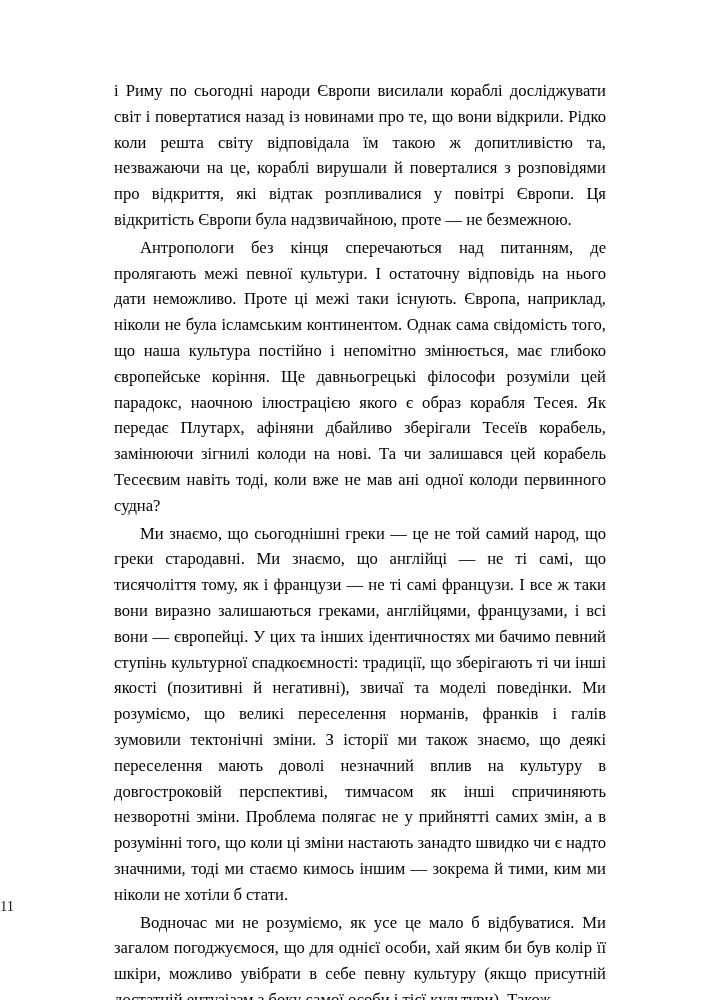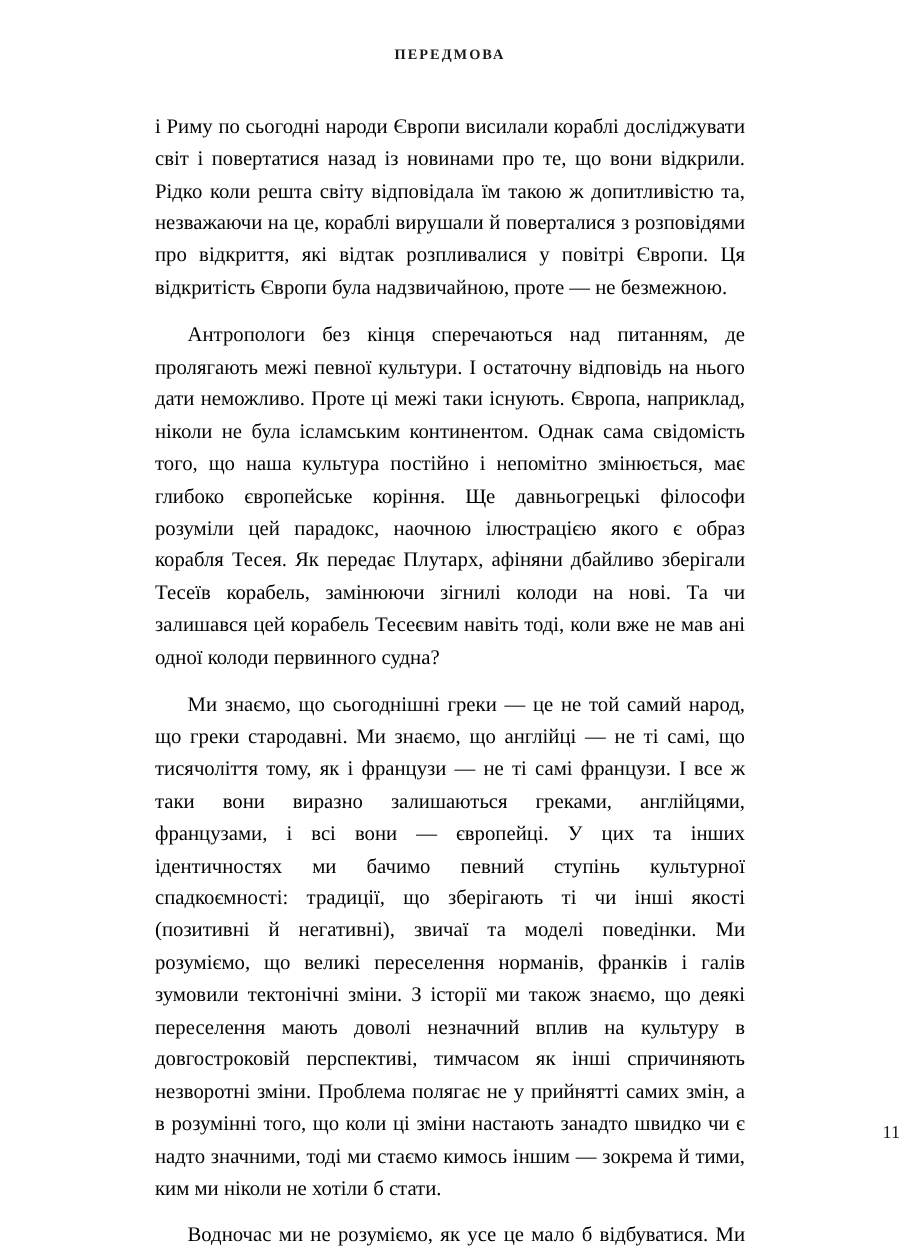--- a/index.html
+++ b/index.html
@@ -39,42 +39,41 @@
     left: 112px;
     width: 496px;
     font-size: 16.6px;
     line-height: 25.8px;
     text-align: justify;
     text-justify: inter-word;
     color: #000000;
     hyphens: manual;
   }
   .text-block p {
-    margin: 12px;
+    margin: 2px;
   }
   .text-block p.indent {
     text-indent: 26px;
     font-family: Liberation Serif, serif;
   }
   .folio {
     position: absolute;
     top: 898px;
     left: 0;
     width: 720px;
-    text-align: right;
+    text-align: left;
     font-size: 14.5px;
     color: #1a1a1a;
   }
 </style>
 </head>
 <body>
 
 <div class="page">
 
-  <div class="running-head">ПЕРЕДМОВА</div>
 
   <div class="text-block">
     <p>і Риму по сьогодні народи Європи висилали кораблі досліджувати світ і повертатися назад із новинами про те, що вони відкрили. Рідко коли решта світу відповідала їм такою ж допитливістю та, незважаючи на це, кораблі вирушали й поверталися з розповідями про відкриття, які відтак розпливалися у повітрі Європи. Ця відкритість Європи була надзвичайною, проте — не безмежною.</p>
     <p class="indent">Антропологи без кінця сперечаються над питанням, де пролягають межі певної культури. І остаточну відповідь на нього дати неможливо. Проте ці межі таки існують. Європа, наприклад, ніколи не була ісламським континентом. Однак сама свідомість того, що наша культура постійно і непомітно змінюється, має глибоко європейське коріння. Ще давньогрецькі філософи розуміли цей парадокс, наочною ілюстрацією якого є образ корабля Тесея. Як передає Плутарх, афіняни дбайливо зберігали Тесеїв корабель, замінюючи зігнилі колоди на нові. Та чи залишався цей корабель Тесеєвим навіть тоді, коли вже не мав ані одної колоди первинного судна?</p>
     <p class="indent">Ми знаємо, що сьогоднішні греки — це не той самий народ, що греки стародавні. Ми знаємо, що англійці — не ті самі, що тисячоліття тому, як і французи — не ті самі французи. І все ж таки вони виразно залишаються греками, англійцями, французами, і всі вони — європейці. У цих та інших ідентичностях ми бачимо певний ступінь культурної спадкоємності: традиції, що зберігають ті чи інші якості (позитивні й негативні), звичаї та моделі поведінки. Ми розуміємо, що великі переселення норманів, франків і галів зумовили тектонічні зміни. З історії ми також знаємо, що деякі переселення мають доволі незначний вплив на культуру в довгостроковій перспективі, тимчасом як інші спричиняють незворотні зміни. Проблема полягає не у прийнятті самих змін, а в розумінні того, що коли ці зміни настають занадто швидко чи є надто значними, тоді ми стаємо кимось іншим — зокрема й тими, ким ми ніколи не хотіли б стати.</p>
     <p class="indent">Водночас ми не розуміємо, як усе це мало б відбуватися. Ми загалом погоджуємося, що для однієї особи, хай яким би був колір її шкіри, можливо увібрати в себе певну культуру (якщо присутній достатній ентузіазм з боку самої особи і тієї культури). Також</p>
   </div>
 
   <div class="folio">11</div>
 

